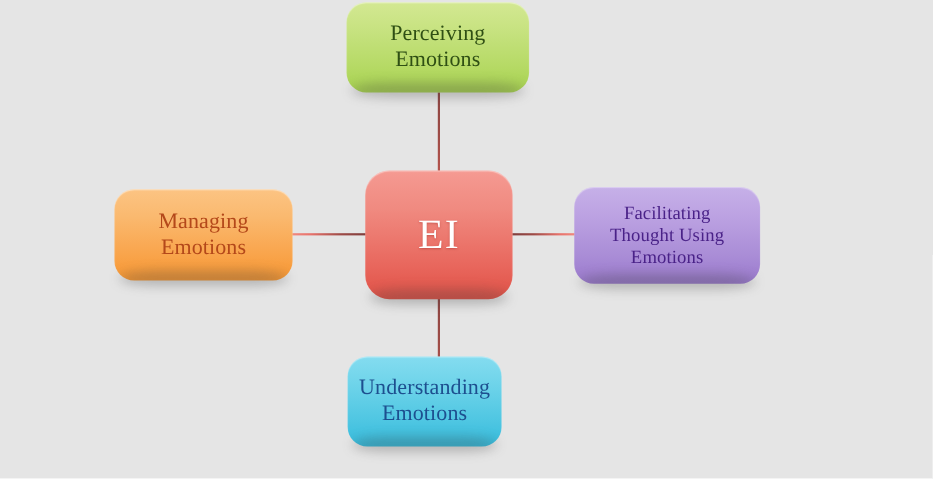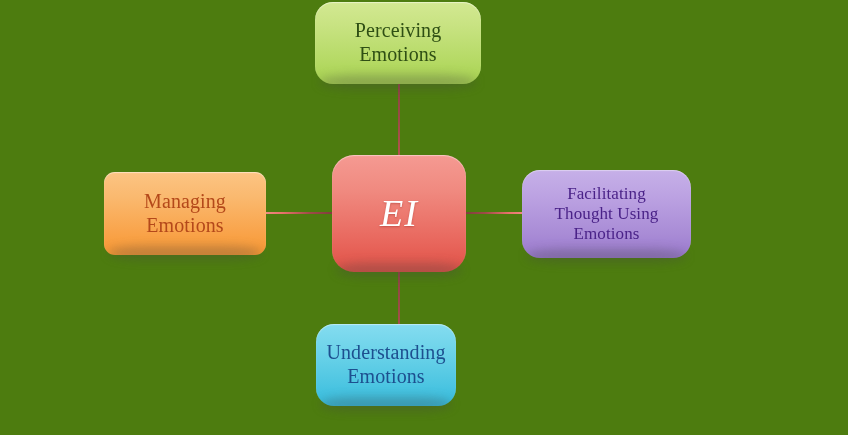--- a/index.html
+++ b/index.html
@@ -12,21 +12,21 @@
     width: 848px;
     height: 435px;
     overflow: hidden;
     font-family: "Liberation Serif", "DejaVu Serif", serif;
   }
 
   #diagram-canvas {
     position: relative;
     width: 848px;
     height: 435px;
-    background: #4d7c0f;
+    background: #e5e5e5;
   }
 
   
   .connector {
     position: absolute;
     z-index: 1;
   }
   .connector-h {
     height: 2px;
     background: linear-gradient(to right, #7d3d3c 0%, #9e4b47 35%, #e8736c 75%, #f08a80 100%);
@@ -76,38 +76,36 @@
     background: linear-gradient(to bottom, #f59a92 0%, #f08a80 30%, #e8665c 75%, #e05146 100%);
     border-radius: 22px;
     box-shadow: inset 0 1px 1px rgba(255,255,255,0.45);
   }
   #node-center .node-label {
     color: #ffffff;
     font-size: 38px;
     font-weight: 400;
     letter-spacing: 1px;
     text-shadow: 0 1px 2px rgba(150,40,35,0.45);
-    font-style: italic;
   }
 
   
   #node-top {
     background: linear-gradient(to bottom, #d3e892 0%, #c8e382 28%, #b6da66 70%, #a7d24f 100%);
     box-shadow: inset 0 1px 1px rgba(255,255,255,0.5);
   }
   #node-top .node-label {
     color: #2f4f14;
     font-size: 20px;
   }
 
   
   #node-left {
     background: linear-gradient(to bottom, #fcc483 0%, #fab96f 30%, #f9a44b 72%, #f79732 100%);
     box-shadow: inset 0 1px 1px rgba(255,255,255,0.5);
-    border-radius: 11px;
   }
   #node-left .node-label {
     color: #b4481a;
     font-size: 20px;
   }
 
   
   #node-right {
     background: linear-gradient(to bottom, #c6b0e8 0%, #bca2e2 30%, #a98cd6 72%, #9a79cd 100%);
     box-shadow: inset 0 1px 1px rgba(255,255,255,0.4);

